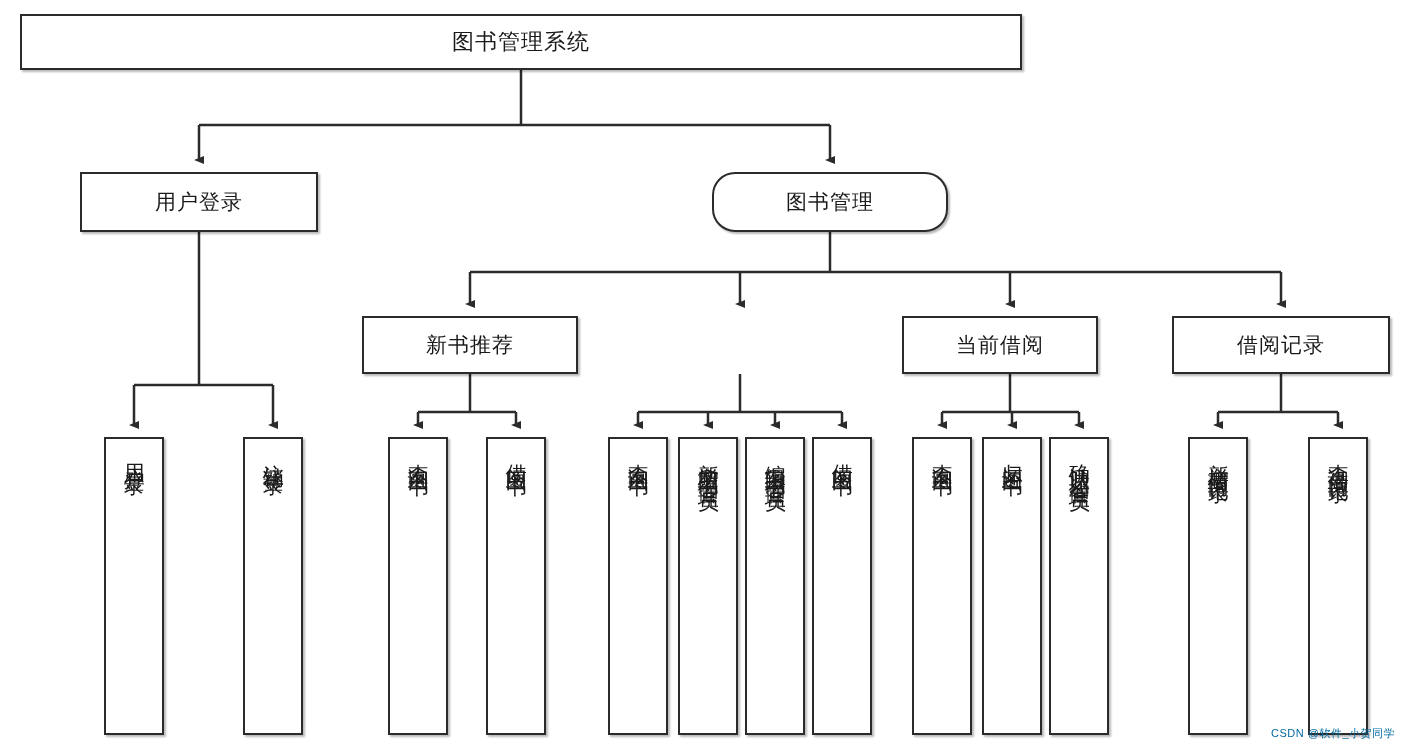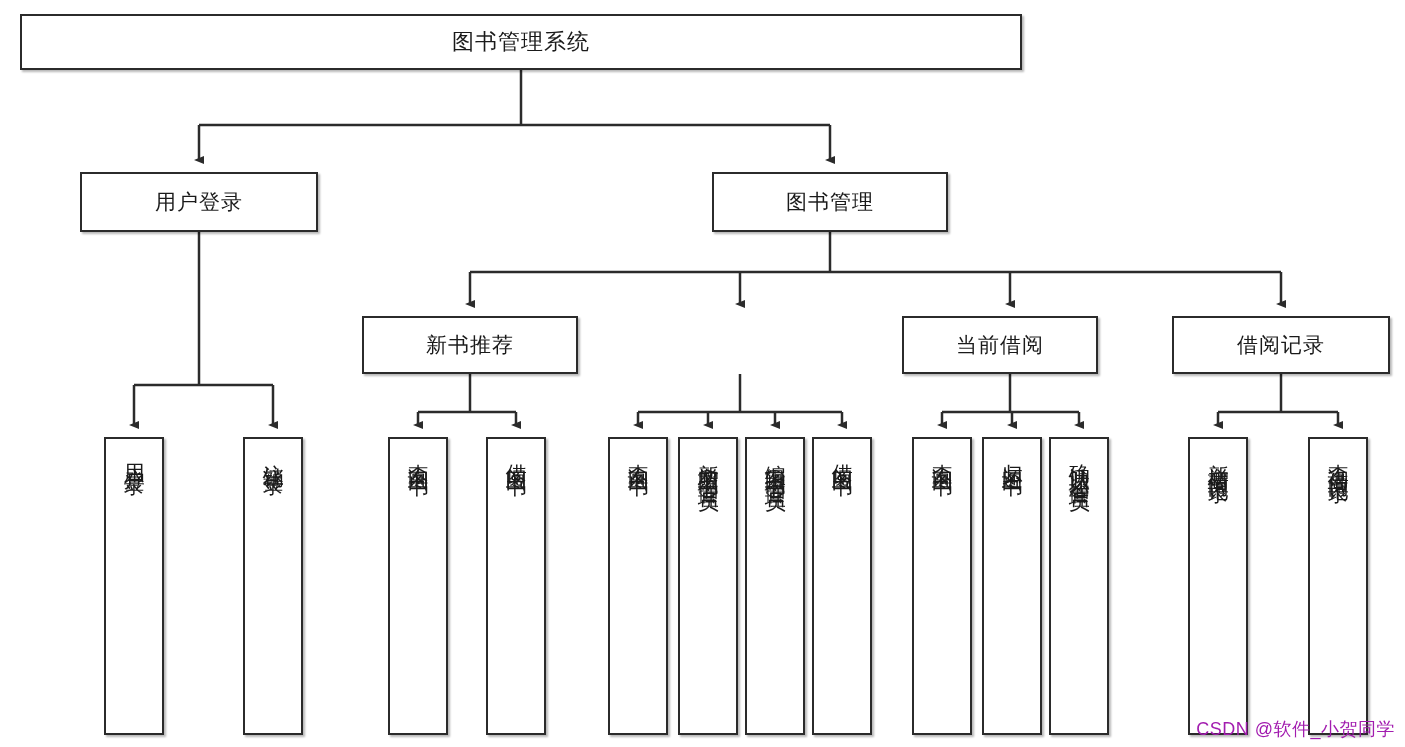--- a/index.html
+++ b/index.html
@@ -53,22 +53,22 @@
     letter-spacing: 4px;
     white-space: nowrap;
     display: block;
     margin: 0 auto;
   }
   .node.root .label { font-size: 22px; }
   .watermark {
     position: absolute;
     right: 10px;
     bottom: 6px;
-    font-size: 18px;
-    color: #a21caf;
+    font-size: 11px;
+    color: #0369a1;
     letter-spacing: 0.5px;
     white-space: nowrap;
     user-select: none;
   }
 </style>
 </head>
 <body>
 
 <div id="stage">
 
@@ -115,21 +115,21 @@
       </g>
   </svg>
 
   <div class="node root" id="n-root" style="left: 20px; top: 14px; width: 1002px; height: 56px;">
     <span class="label">图书管理系统</span>
   </div>
 
   <div class="node" id="n-user_login" style="left: 80px; top: 172px; width: 238px; height: 60px;">
     <span class="label">用户登录</span>
   </div>
-  <div class="node" id="n-book_mgmt" style="left: 712px; top: 172px; width: 236px; height: 60px;">
+  <div class="node" id="n-book_mgmt" style="left: 712px; top: 172px; width: 236px; height: 60px; border-radius: 23px;">
     <span class="label">图书管理</span>
   </div>
 
   <div class="node" id="n-new_book_rec" style="left: 362px; top: 316px; width: 216px; height: 58px;">
     <span class="label">新书推荐</span>
   </div>
   <div class="node" id="n-current_borrow" style="left: 902px; top: 316px; width: 196px; height: 58px;">
     <span class="label">当前借阅</span>
   </div>
   <div class="node" id="n-borrow_record" style="left: 1172px; top: 316px; width: 218px; height: 58px; justify-content: center;">

